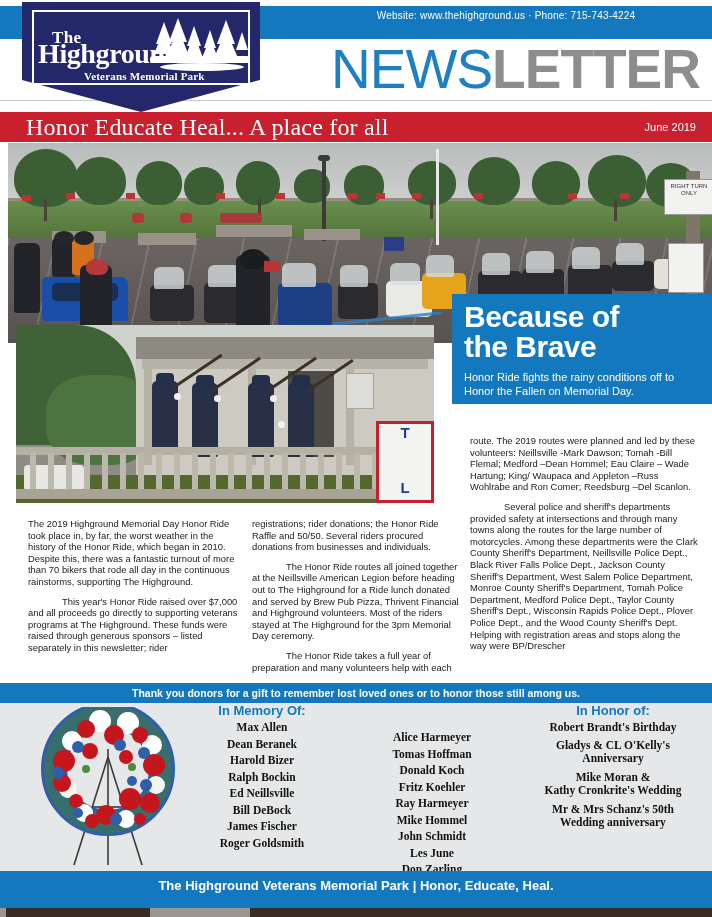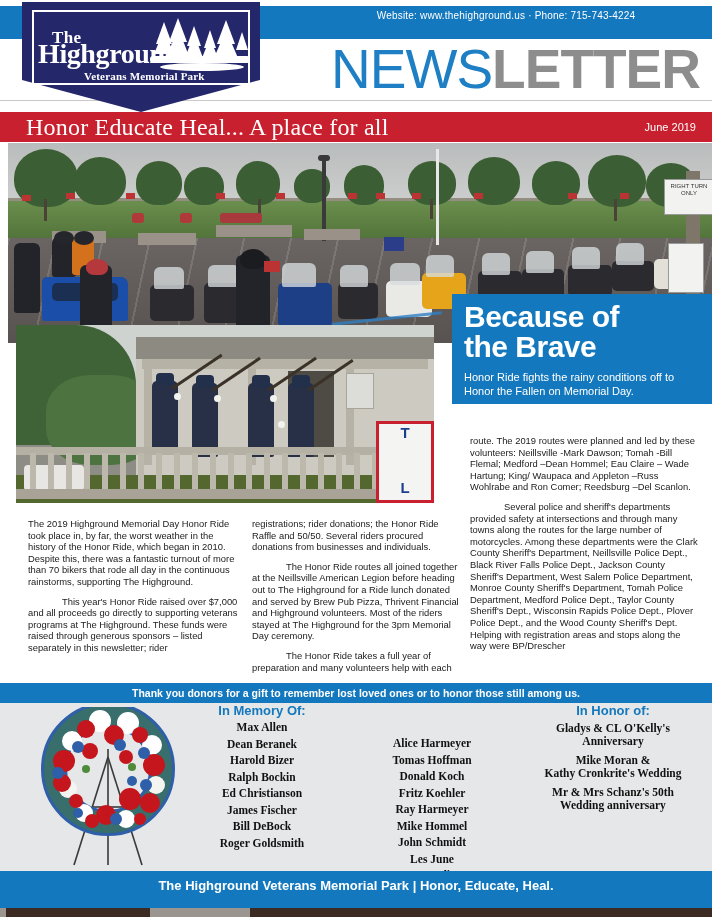--- a/index.html
+++ b/index.html
@@ -143,21 +143,21 @@
     margin:0;color:#1378bd;font-size:13px;font-weight:700;line-height:16px;
     font-family:"Liberation Sans",sans-serif;
   }
   .donorcol ul{margin:0;padding:0;list-style:none;}
   .donorcol li{
     font-family:"Liberation Serif",serif;font-weight:700;color:#111;
     font-size:11.5px;line-height:16.5px;
   }
   .donorcol li.two{line-height:13px;padding:3px 0;}
   #dc1{left:178px;width:168px;}
-  #dc2{left:352px;width:160px;top:32px;}
+  #dc2{left:352px;width:160px;top:26px;}
   #dc3{left:518px;width:190px;}
 
   
   .footer{position:absolute;left:0;top:871px;width:712px;height:46px;background:#1378bd;}
   .footer span{
     display:block;width:712px;line-height:30px;text-align:center;color:#ffffff;
     font-size:13px;font-weight:700;
   }
   .pagestrip{position:absolute;left:0;top:908px;width:712px;height:9px;background:#3b2b22;}
   .pagestrip i{position:absolute;top:0;height:9px;background:#9a968f;display:block;}
@@ -444,23 +444,23 @@
       </svg>
     </div>
 
     <div class="donorcol" id="dc1">
       <h3>In Memory Of:</h3>
       <ul>
         <li>Max Allen</li>
         <li>Dean Beranek</li>
         <li>Harold Bizer</li>
         <li>Ralph Bockin</li>
-        <li>Ed Christianson</li>
+        <li>Ed Neillsville</li>
+        <li>Bill DeBock</li>
         <li>James Fischer</li>
-        <li>Bill DeBock</li>
         <li>Roger Goldsmith</li>
       </ul>
     </div>
 
     <div class="donorcol" id="dc2">
       <ul>
         <li>Alice Harmeyer</li>
         <li>Tomas Hoffman</li>
         <li>Donald Koch</li>
         <li>Fritz Koehler</li>
@@ -468,20 +468,21 @@
         <li>Mike Hommel</li>
         <li>John Schmidt</li>
         <li>Les June</li>
         <li>Don Zarling</li>
       </ul>
     </div>
 
     <div class="donorcol" id="dc3">
       <h3>In Honor of:</h3>
       <ul>
+        <li>Robert Brandt's Birthday</li>
         <li class="two">Gladys &amp; CL O'Kelly's<br>Anniversary</li>
         <li class="two">Mike Moran &amp;<br>Kathy Cronkrite's Wedding</li>
         <li class="two">Mr &amp; Mrs Schanz's 50th<br>Wedding anniversary</li>
       </ul>
     </div>
   </div>
 
   <div class="footer">
     <span>The Highground Veterans Memorial Park | Honor, Educate, Heal.</span>
   </div>

